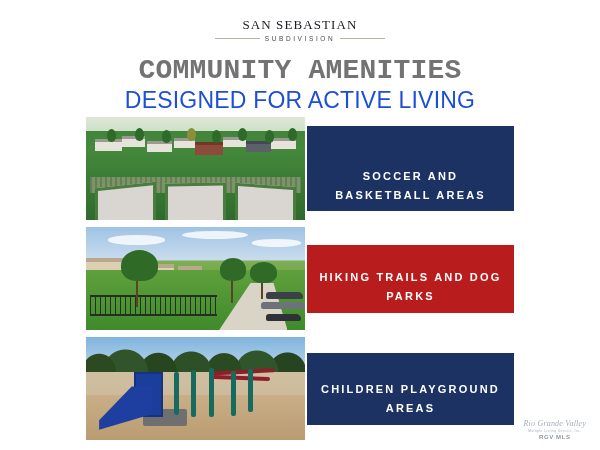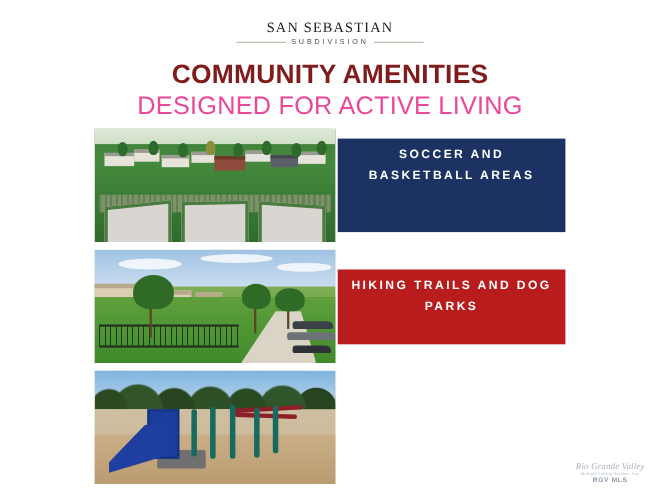--- a/index.html
+++ b/index.html
@@ -37,31 +37,32 @@
   }
   .logo-sub {
     font-size:6.5px;
     letter-spacing:2.6px;
     color:#4a4a52;
     white-space:nowrap;
   }
 
   .title-block { margin-top:13px; }
   .title-main {
-    font-size:24px;
+    font-size:28px;
     font-weight:bold;
     letter-spacing:0.2px;
-    color:#7f1d1d;
+    color:#737373;
     line-height:1.12;
+    font-family:Liberation Mono, monospace;
   }
   .title-sub {
     font-size:23px;
     font-weight:300;
     letter-spacing:0.2px;
-    color:#ec4899;
+    color:#1d4ed8;
     line-height:1.14;
     margin-top:1px;
   }
 
   
   .rows {
     position:absolute;
     left:86px;
     top:117px;
     width:428px;
@@ -78,21 +79,21 @@
     width:219px;
     flex:0 0 219px;
     position:relative;
     overflow:hidden;
     background:#cfd6c4;
   }
   .label {
     flex:1 1 auto;
     margin-left:2px;
     display:flex;
-    align-items:flex-start;
+    align-items:flex-end;
     justify-content:center;
     text-align:center;
     padding:6px 8px;
   }
   .label-text {
     color:#ffffff;
     font-size:11px;
     font-weight:bold;
     letter-spacing:2.2px;
     line-height:1.75;
@@ -297,20 +298,23 @@
         <div class="sc3-bar" style="left:58%;top:38%;width:26%;transform:rotate(2deg)"></div>
         <div class="sc3-post" style="left:40%;top:34%;height:42%"></div>
         <div class="sc3-post" style="left:48%;top:32%;height:46%"></div>
         <div class="sc3-post" style="left:56%;top:30%;height:48%"></div>
         <div class="sc3-post" style="left:66%;top:33%;height:44%"></div>
         <div class="sc3-post" style="left:74%;top:31%;height:42%"></div>
         <div class="sc3-tower"></div>
         <div class="sc3-slide"></div>
       </div>
     </div>
+    <div class="label">
+      <span class="label-text">CHILDREN PLAYGROUND AREAS</span>
+    </div>
   </div>
 </div>
 
 <div class="watermark">
   <div class="wm-script">Rio Grande Valley</div>
   <div class="wm-small">Multiple Listing Service, Inc.</div>
   <div class="wm-mls">RGV MLS</div>
 </div>
 
 </body></html>

